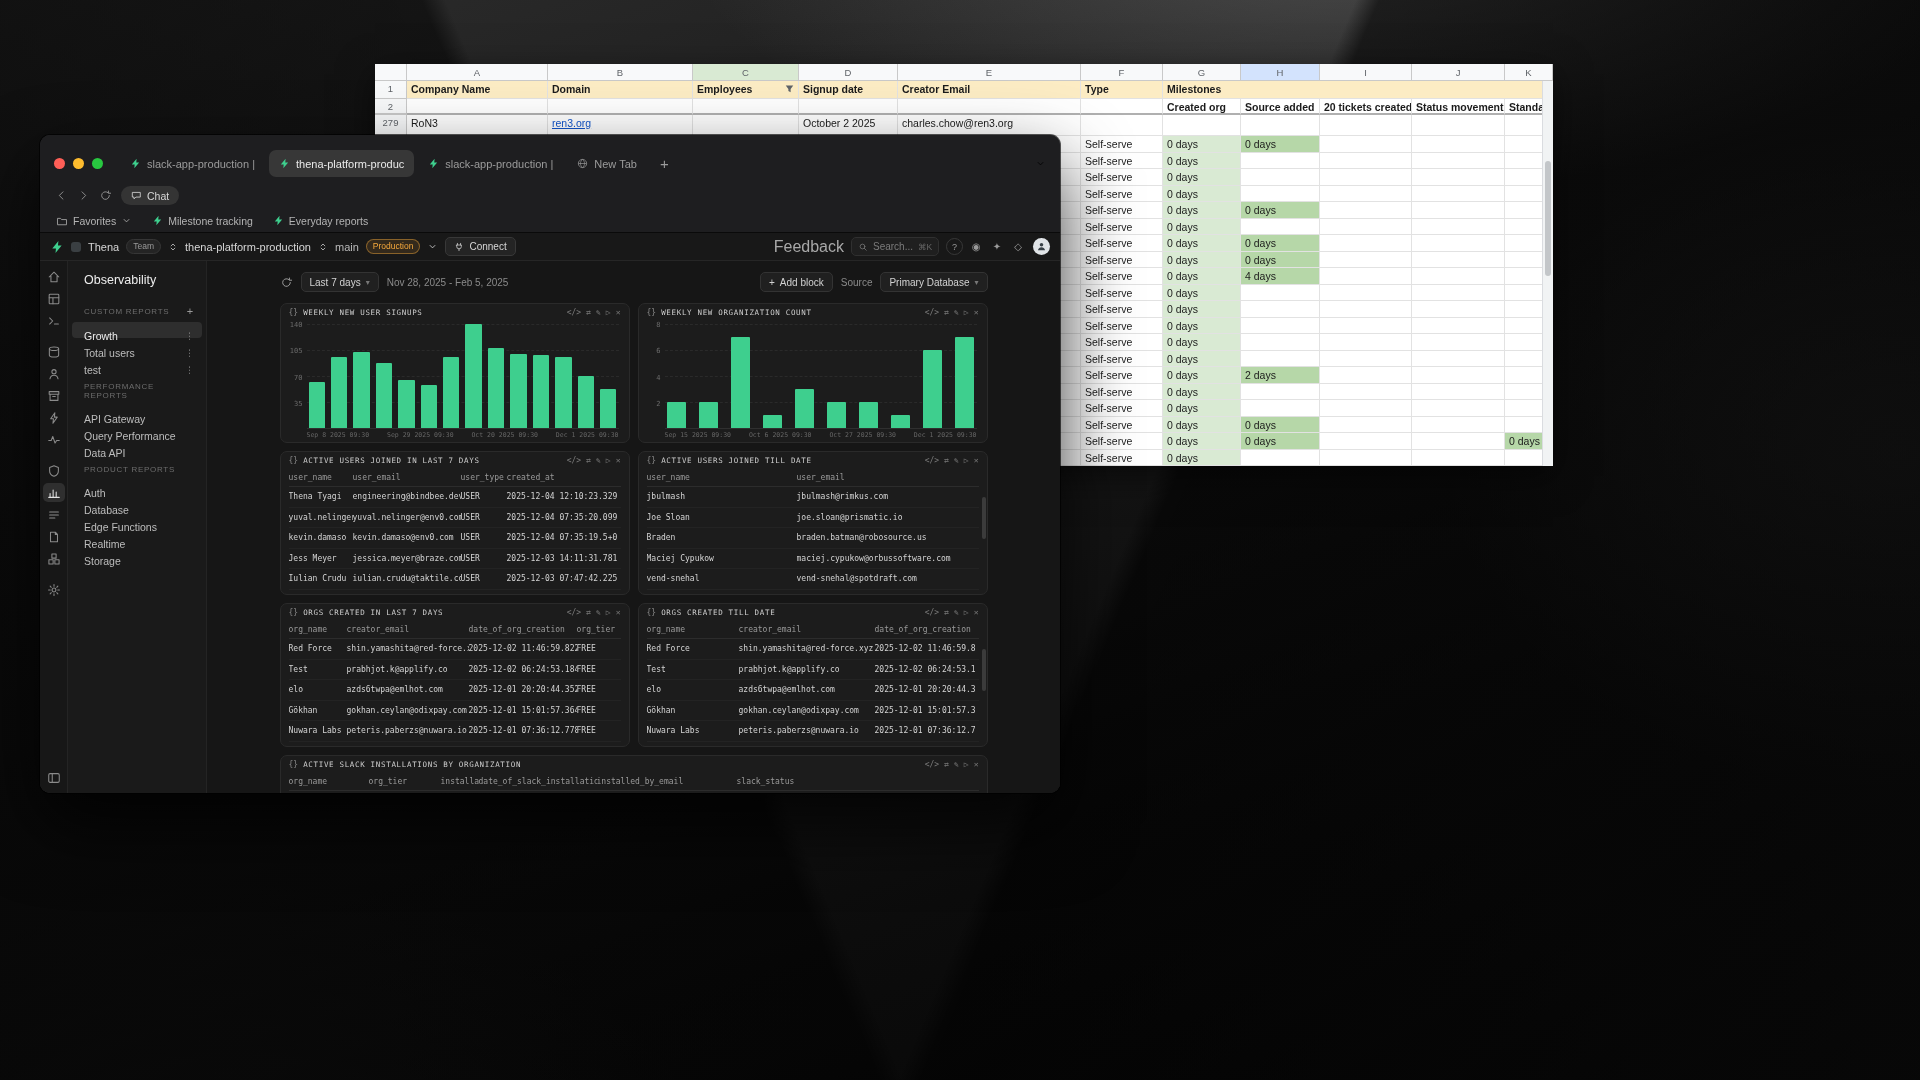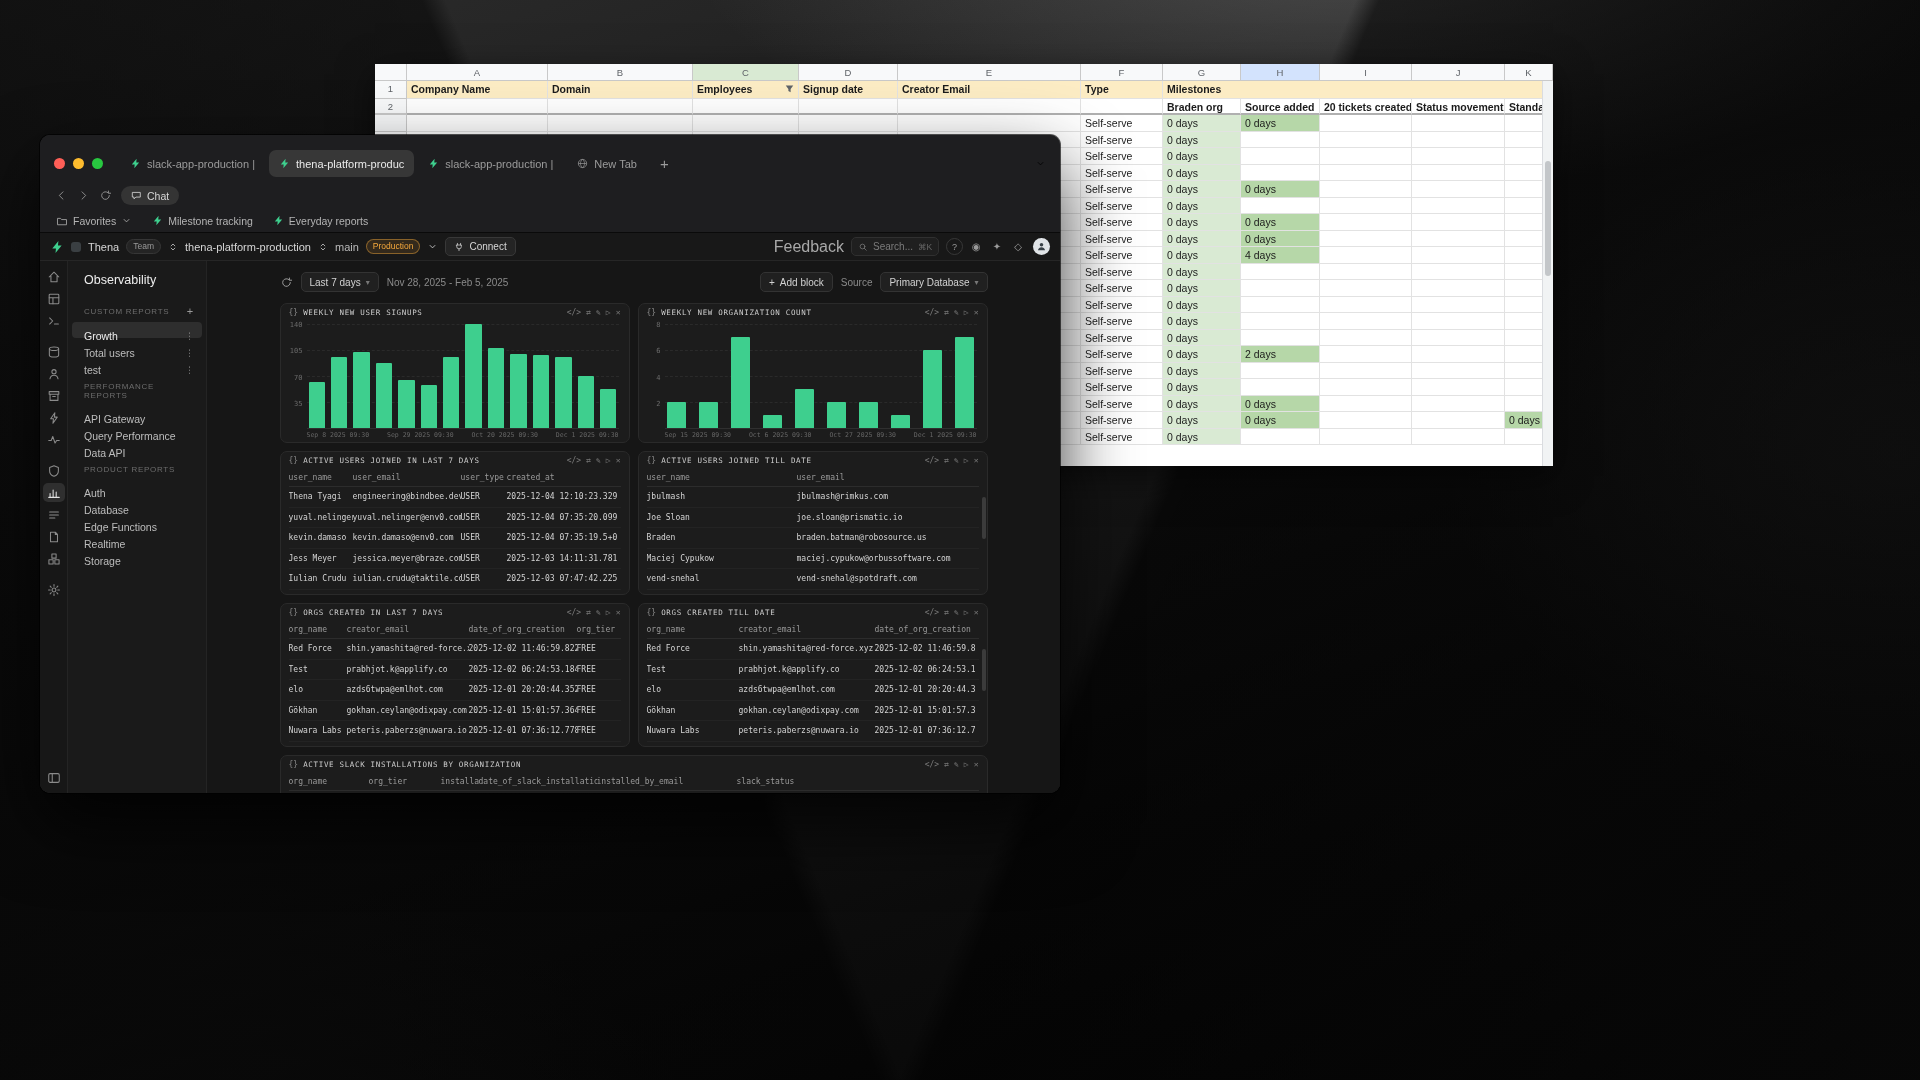--- a/index.html
+++ b/index.html
@@ -142,25 +142,39 @@
         <div class="ss-cell ss-h center" style="width: 390px;">Milestones</div>
       </div>
       <div class="ss-row ss-frozen" style="height: 16px;">
         <div class="ss-cell ss-gut" style="width: 32px;">2</div>
         <div class="ss-cell" style="width: 141px;"></div>
         <div class="ss-cell" style="width: 145px;"></div>
         <div class="ss-cell" style="width: 106px;"></div>
         <div class="ss-cell" style="width: 99px;"></div>
         <div class="ss-cell" style="width: 183px;"></div>
         <div class="ss-cell" style="width: 82px;"></div>
-        <div class="ss-cell ss-h2" style="width: 78px;">Braden org</div>
+        <div class="ss-cell ss-h2" style="width: 78px;">Created org</div>
         <div class="ss-cell ss-h2" style="width: 79px;">Source added</div>
         <div class="ss-cell ss-h2" style="width: 92px;">20 tickets created</div>
         <div class="ss-cell ss-h2" style="width: 93px;">Status movement</div>
         <div class="ss-cell ss-h2" style="width: 48px;">Standa</div>
+      </div>
+      <div class="ss-row" style="height: 21px;">
+        <div class="ss-cell ss-gut" style="width: 32px;">279</div>
+        <div class="ss-cell" style="width: 141px;">RoN3</div>
+        <div class="ss-cell ss-link" style="width: 145px;">ren3.org</div>
+        <div class="ss-cell" style="width: 106px;"></div>
+        <div class="ss-cell" style="width: 99px;">October 2 2025</div>
+        <div class="ss-cell" style="width: 183px;">charles.chow@ren3.org</div>
+        <div class="ss-cell" style="width: 82px;"></div>
+        <div class="ss-cell" style="width: 78px;"></div>
+        <div class="ss-cell" style="width: 79px;"></div>
+        <div class="ss-cell" style="width: 92px;"></div>
+        <div class="ss-cell" style="width: 93px;"></div>
+        <div class="ss-cell" style="width: 48px;"></div>
       </div>
       <div class="ss-row" style="height: 16.5px;">
         <div class="ss-cell ss-gut" style="width: 32px;"></div>
         <div class="ss-cell" style="width: 141px;"></div>
         <div class="ss-cell" style="width: 145px;"></div>
         <div class="ss-cell" style="width: 106px;"></div>
         <div class="ss-cell" style="width: 99px;"></div>
         <div class="ss-cell" style="width: 183px;"></div>
         <div class="ss-cell" style="width: 82px;">Self-serve</div>
         <div class="ss-cell g1" style="width: 78px;">0 days</div>

